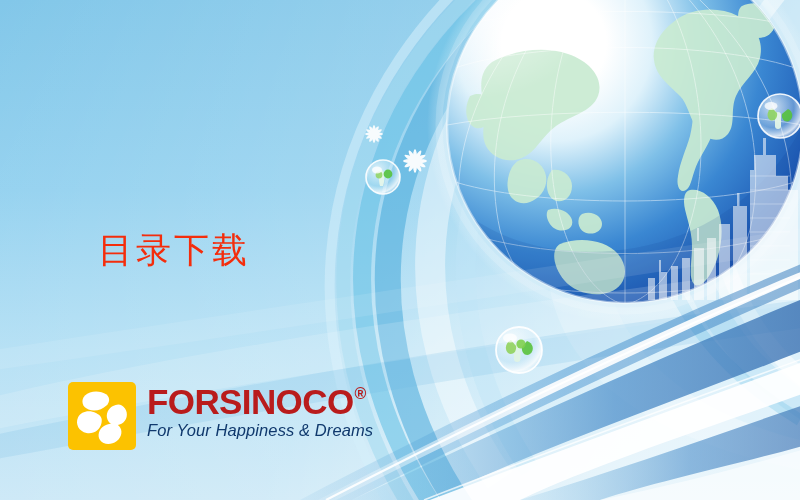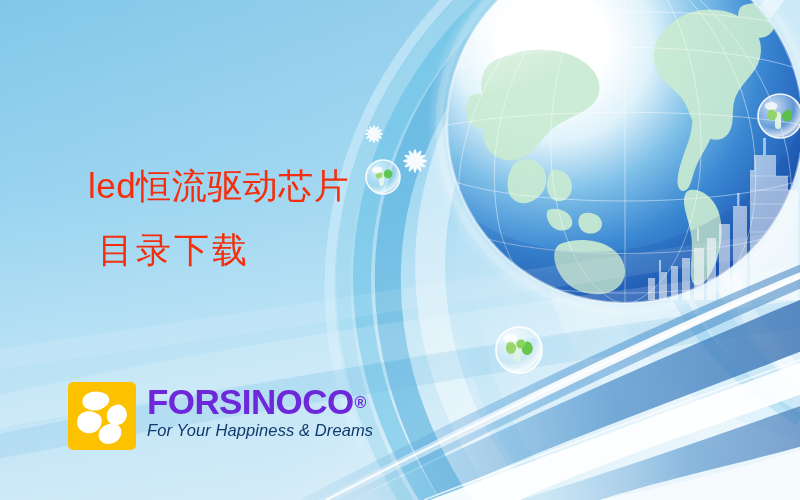--- a/index.html
+++ b/index.html
@@ -75,25 +75,25 @@
     padding-top: 2px;
     display: flex;
     flex-direction: column;
     justify-content: flex-start;
   }
   #logo-wordmark {
     font-family: "Liberation Sans", sans-serif;
     font-weight: bold;
     font-size: 35px;
     line-height: 36px;
-    color: #6d28d9;
+    color: #b91c1c;
     letter-spacing: -0.6px;
     white-space: nowrap;
     display: flex;
-    align-items: center;
+    align-items: flex-start;
   }
   #logo-wordmark .reg {
     font-size: 16px;
     line-height: 16px;
     margin-top: 2px;
     margin-left: 1px;
     font-weight: bold;
   }
   #logo-tagline {
     font-family: "Liberation Sans", sans-serif;
@@ -357,21 +357,20 @@
         <circle cx="780" cy="116" r="22" fill="none" stroke="#ffffff" stroke-width="1.7" opacity="0.9"></circle>
         <rect x="775" y="112" width="6" height="17" rx="3" fill="#e3f5e7" opacity="0.95"></rect>
         <path d="M772,108 C767,110 766,117 770,120 C774,122 778,118 777,113 Z" fill="#8fd45f" opacity="0.9"></path>
         <path d="M788,109 C793,111 794,118 789,121 C785,123 781,119 782,114 Z" fill="#57c23d" opacity="0.9"></path>
         <ellipse cx="771" cy="106" rx="6.5" ry="4" fill="#ffffff" opacity="0.75"></ellipse>
       </g>
 
     </g>
   </svg>
 
-  <div class="headline" id="headline-line1">led恒流驱动芯片</div>
   <div class="headline" id="headline-line2">目录下载</div>
 
   <div id="logo-block">
 
     <div id="logo-mark">
       <svg width="68" height="68" viewBox="0 0 68 68">
         <g fill="#ffffff">
 
           <path d="M38.5,12.5 C32,8 22,8.5 17,13.5 C12.5,18 14,25 20.5,27.5
                    C26.5,29.8 34,28 38.5,23.5 C42,20 42,15.5 38.5,12.5 Z"></path>

